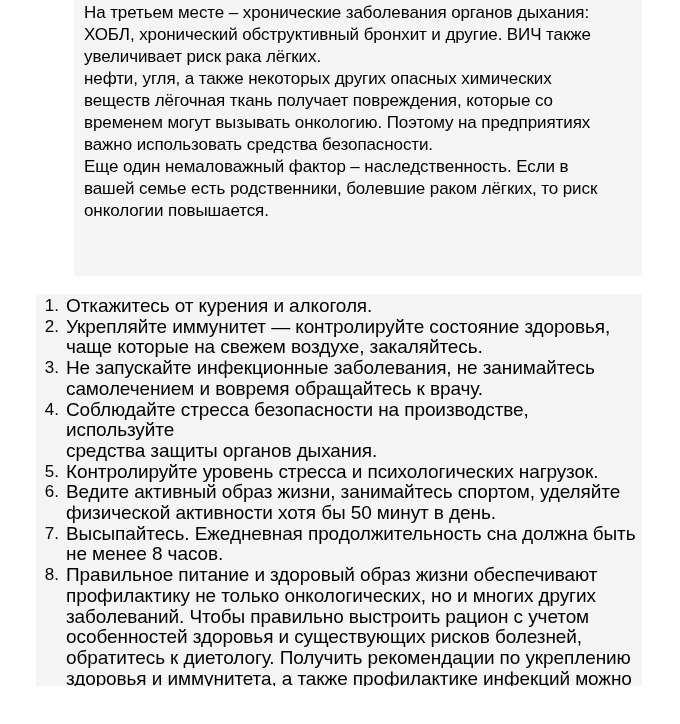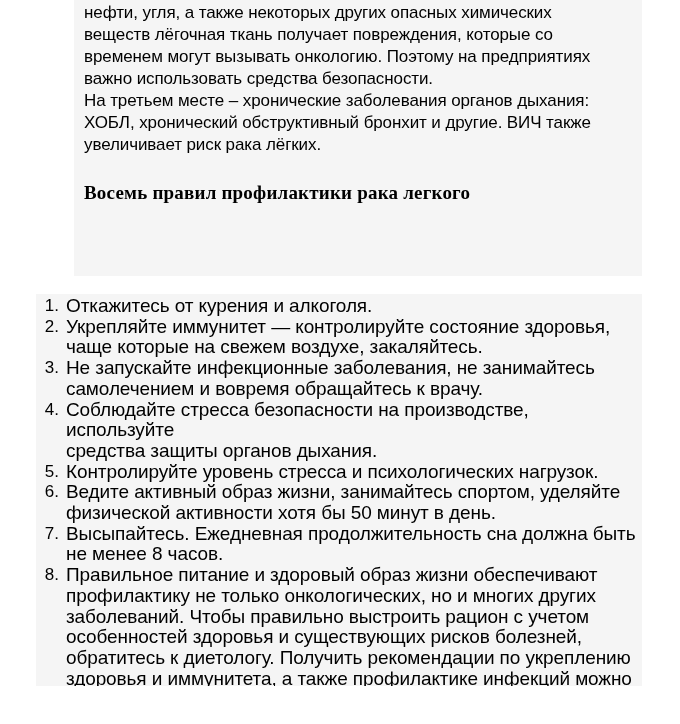--- a/index.html
+++ b/index.html
@@ -73,28 +73,30 @@
     font-size: 19px;
     line-height: 20.7px;
     white-space: pre-line;
     letter-spacing: -0.1px;
   }
 </style>
 </head>
 <body>
 
 <div class="panel panel-intro">
+  <p class="para">На третьем месте – хронические заболевания органов дыхания:
+ХОБЛ, хронический обструктивный бронхит и другие. ВИЧ также
+увеличивает риск рака лёгких.</p>
   <p class="para">нефти, угля, а также некоторых других опасных химических
 веществ лёгочная ткань получает повреждения, которые со
 временем могут вызывать онкологию. Поэтому на предприятиях
 важно использовать средства безопасности.</p>
-  <p class="para">На третьем месте – хронические заболевания органов дыхания:
-ХОБЛ, хронический обструктивный бронхит и другие. ВИЧ также
-увеличивает риск рака лёгких.</p>
-  <h2 class="heading">Восемь правил профилактики рака легкого</h2>
+  <p class="para">Еще один немаловажный фактор – наследственность. Если в
+вашей семье есть родственники, болевшие раком лёгких, то риск
+онкологии повышается.</p>
 </div>
 
 <div class="panel panel-rules">
   <div class="rule">
     <span class="rule-num">1.</span>
     <span class="rule-text">Откажитесь от курения и алкоголя.</span>
   </div>
   <div class="rule">
     <span class="rule-num">2.</span>
     <span class="rule-text">Укрепляйте иммунитет — контролируйте состояние здоровья,

